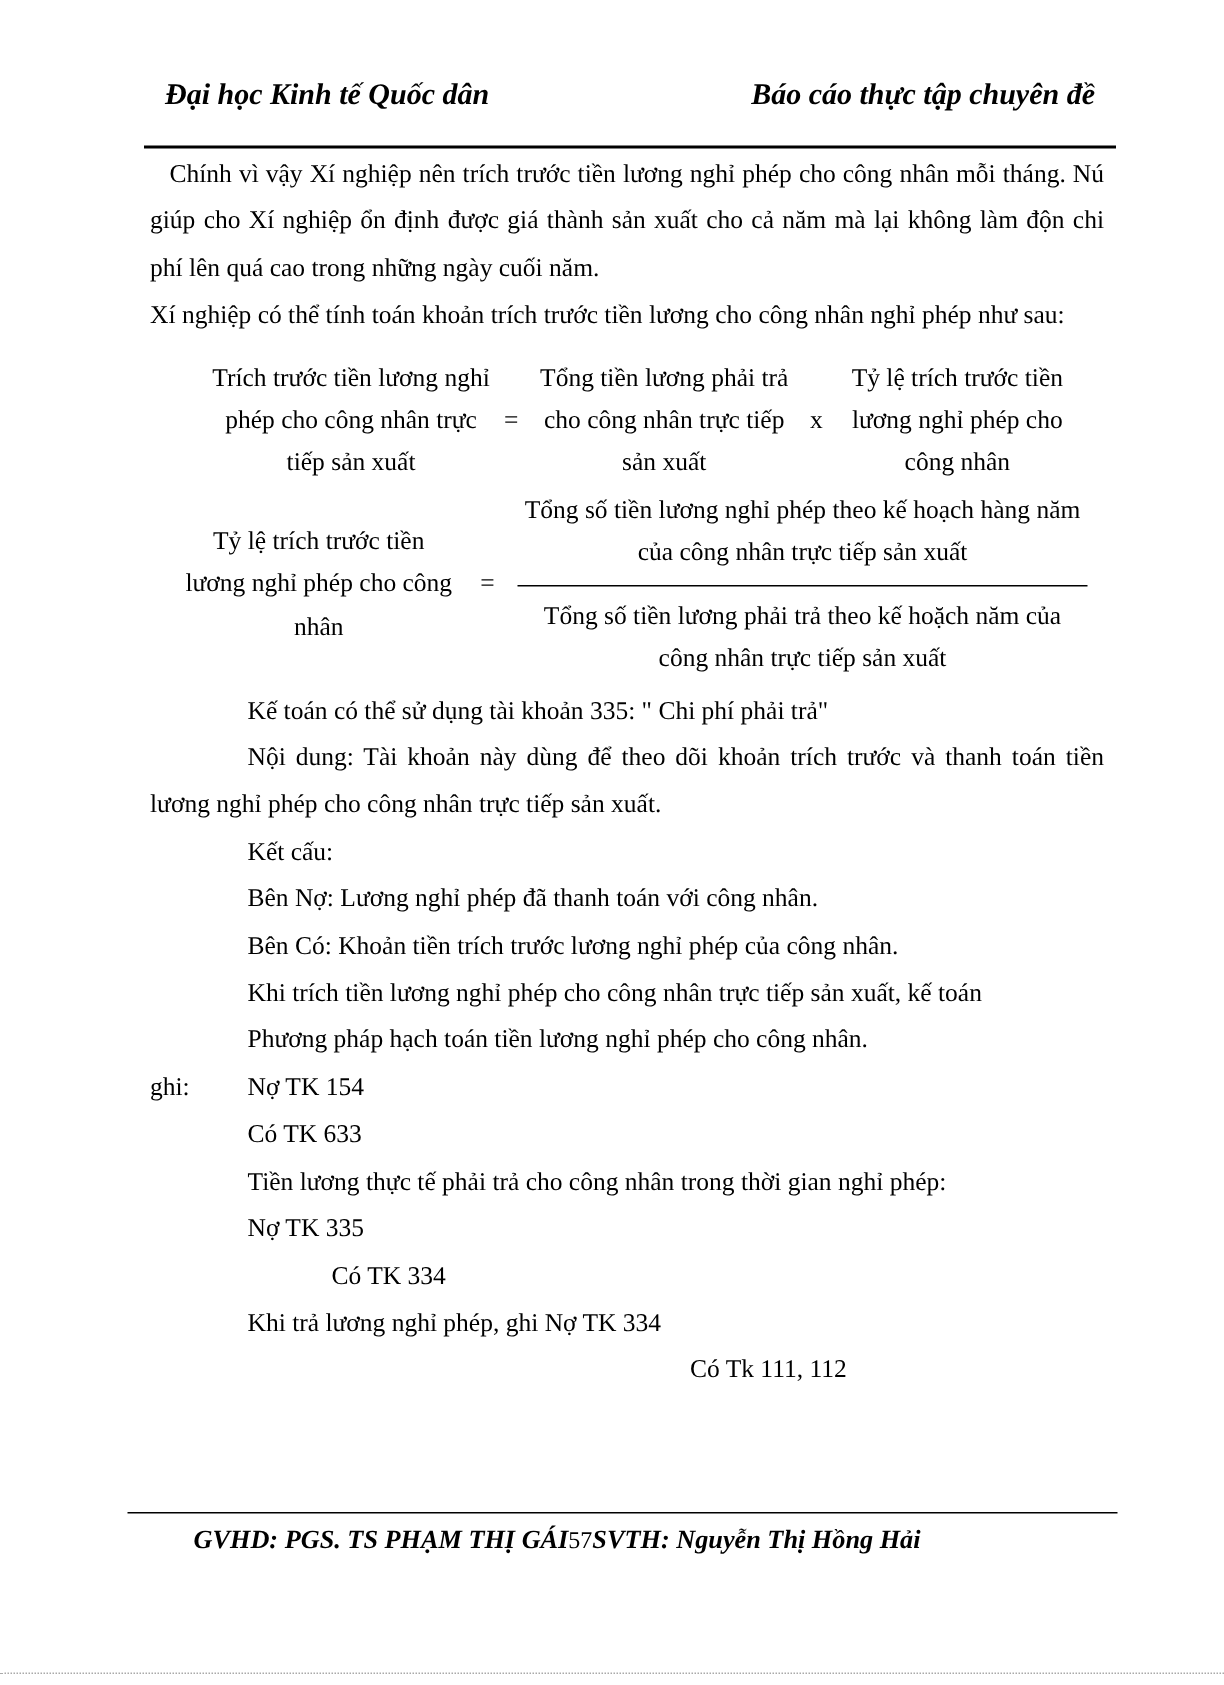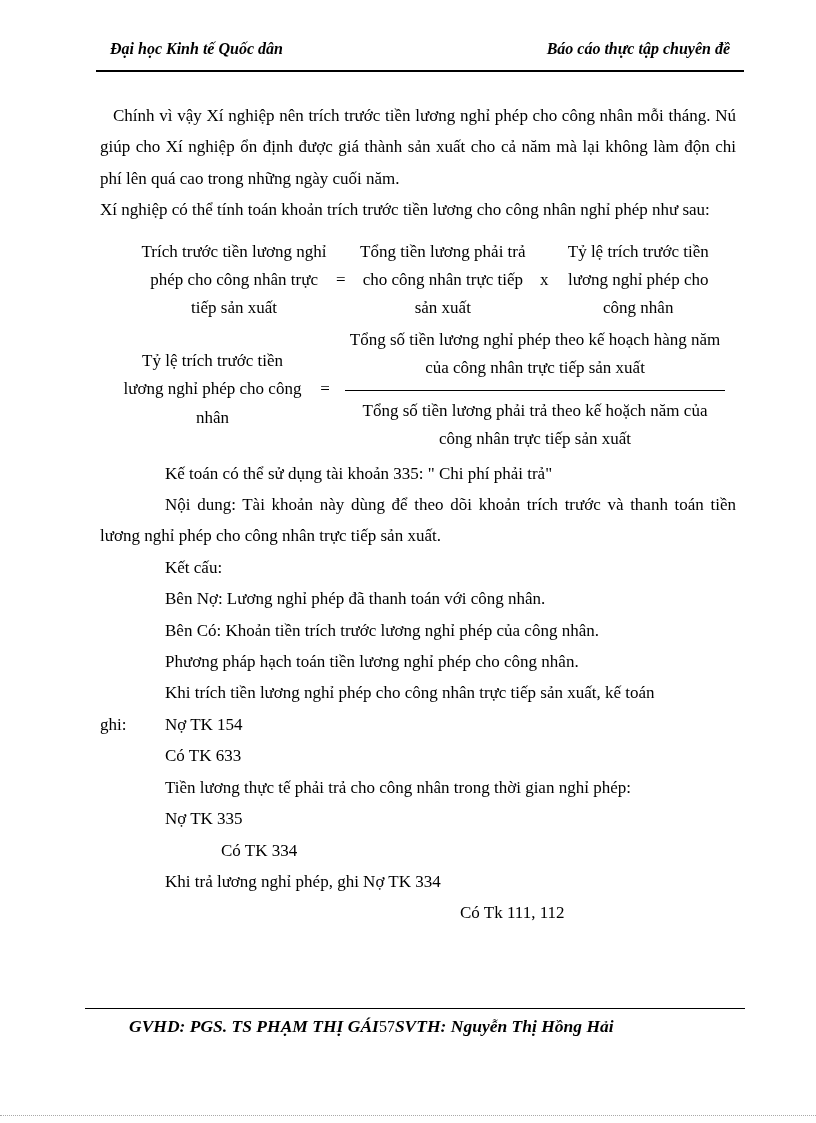--- a/index.html
+++ b/index.html
@@ -10,27 +10,27 @@
     height: 1123px;
     margin: 0 auto;
     background: #ffffff;
     font-family: "Liberation Serif", "DejaVu Serif", serif;
     color: #000000;
     overflow: hidden;
   }
   
   .header {
     position: absolute;
-    top: 40px; left: 96px; right: 72px;
+    top: 52px; left: 96px; right: 72px;
     display: flex;
     justify-content: space-between;
-    font-size: 16px;
+    font-size: 20px;
     font-weight: bold;
     font-style: italic;
-    padding: 0 14px 12px 14px;
+    padding: 0 14px 22px 14px;
     border-bottom: 2.5px solid #000;
   }
   
   .main {
     position: absolute;
     top: 100px; left: 100px; right: 80px;
     font-size: 17px;
     line-height: 31.4px;
   }
   .para { text-align: justify; }
@@ -129,22 +129,22 @@
         <div class="num">Tổng số tiền lương nghỉ phép theo kế hoạch hàng năm của công nhân trực tiếp sản xuất</div>
         <div class="den">Tổng số tiền lương phải trả theo kế hoặch năm của công nhân trực tiếp sản xuất</div>
       </div>
     </div>
 
     <p class="indent1">Kế toán có thể sử dụng tài khoản 335: " Chi phí phải trả"</p>
     <p class="para first-indent" style="text-indent:65px">Nội dung: Tài khoản này dùng để theo dõi khoản trích trước và thanh toán tiền lương nghỉ phép cho công nhân trực tiếp sản xuất.</p>
     <p class="indent1">Kết cấu:</p>
     <p class="indent1">Bên Nợ: Lương nghỉ phép đã thanh toán với công nhân.</p>
     <p class="indent1">Bên Có: Khoản tiền trích trước lương nghỉ phép của công nhân.</p>
+    <p class="indent1">Khi trích tiền lương nghỉ phép cho công nhân trực tiếp sản xuất, kế toán</p>
     <p class="indent1">Phương pháp hạch toán tiền lương nghỉ phép cho công nhân.</p>
-    <p class="indent1">Khi trích tiền lương nghỉ phép cho công nhân trực tiếp sản xuất, kế toán</p>
     <p class="line"><span class="ghi-label">ghi:</span><span>Nợ TK 154</span></p>
     <p class="indent1">Có TK 633</p>
     <p class="indent1">Tiền lương thực tế phải trả cho công nhân trong thời gian nghỉ phép:</p>
     <p class="indent1">Nợ TK 335</p>
     <p class="indent2">Có TK 334</p>
     <p class="indent1">Khi trả lương nghỉ phép, ghi Nợ TK 334</p>
     <p class="indent3">Có Tk 111, 112</p>
 
   </div>
 

